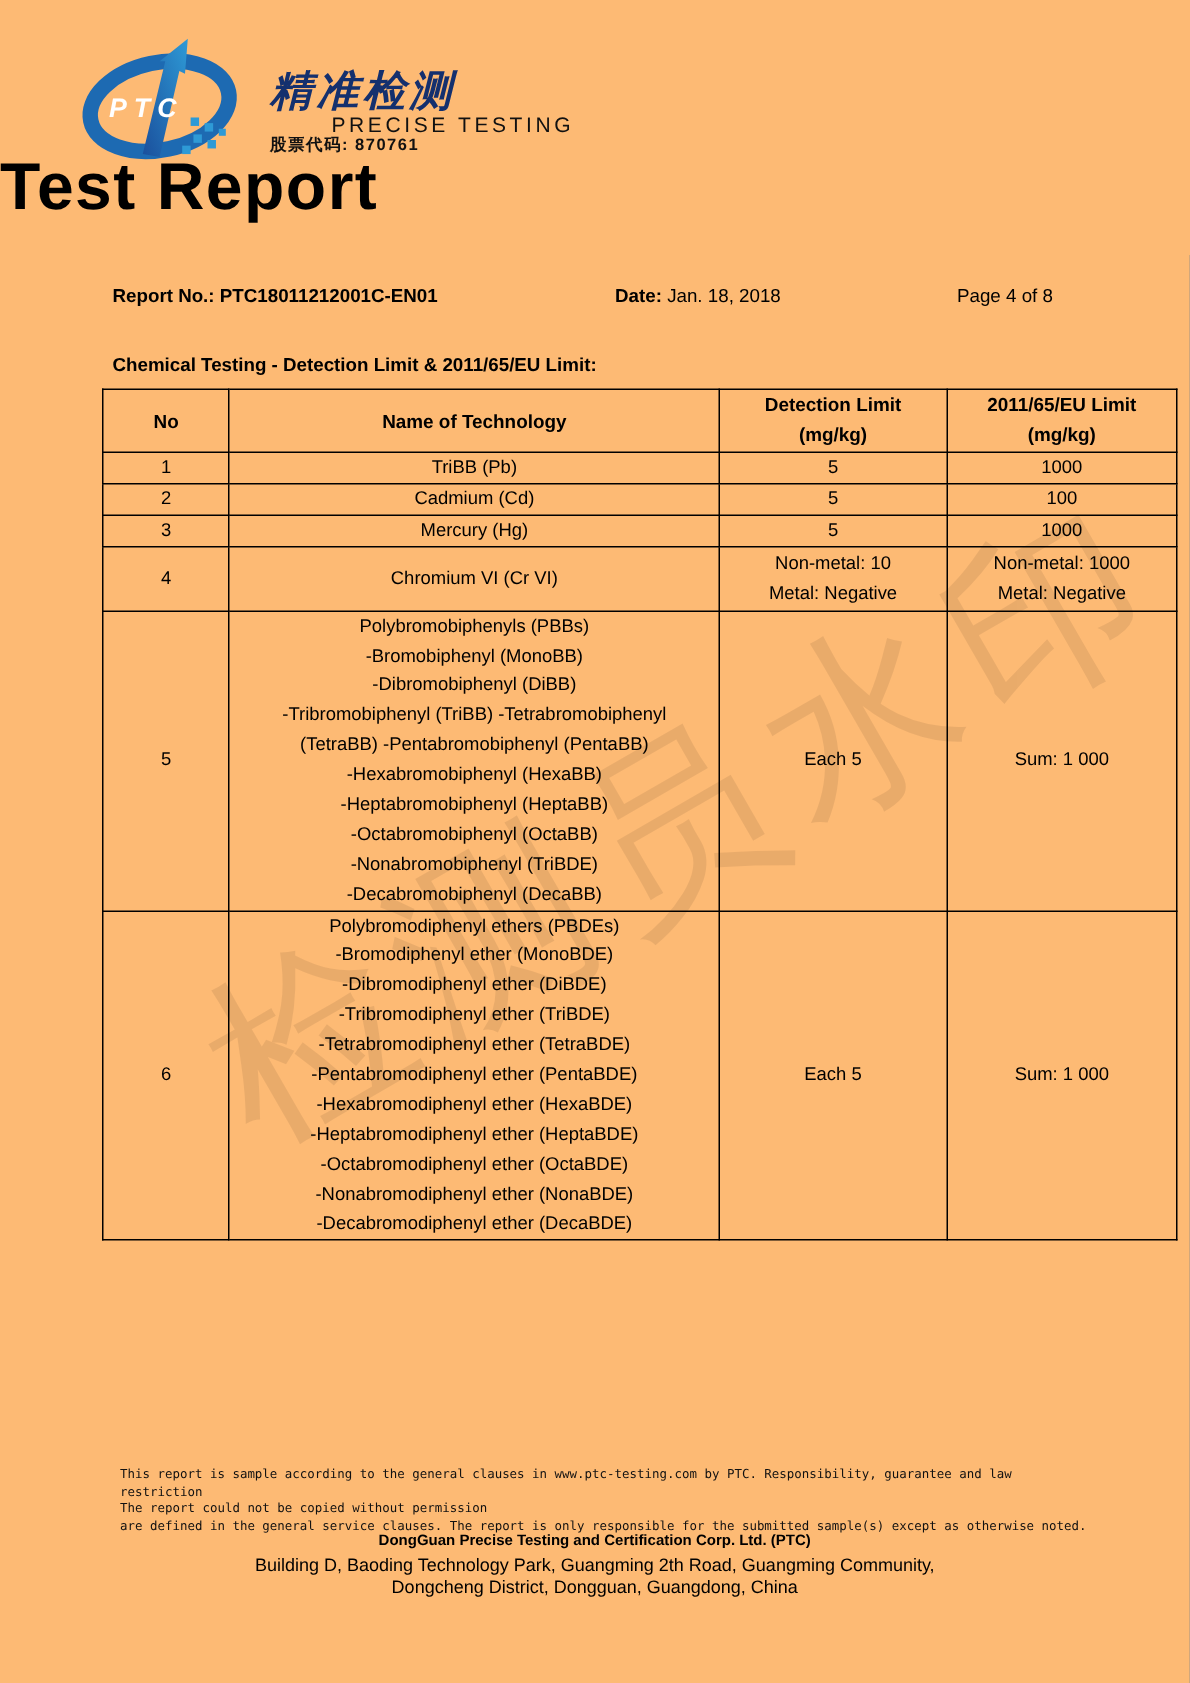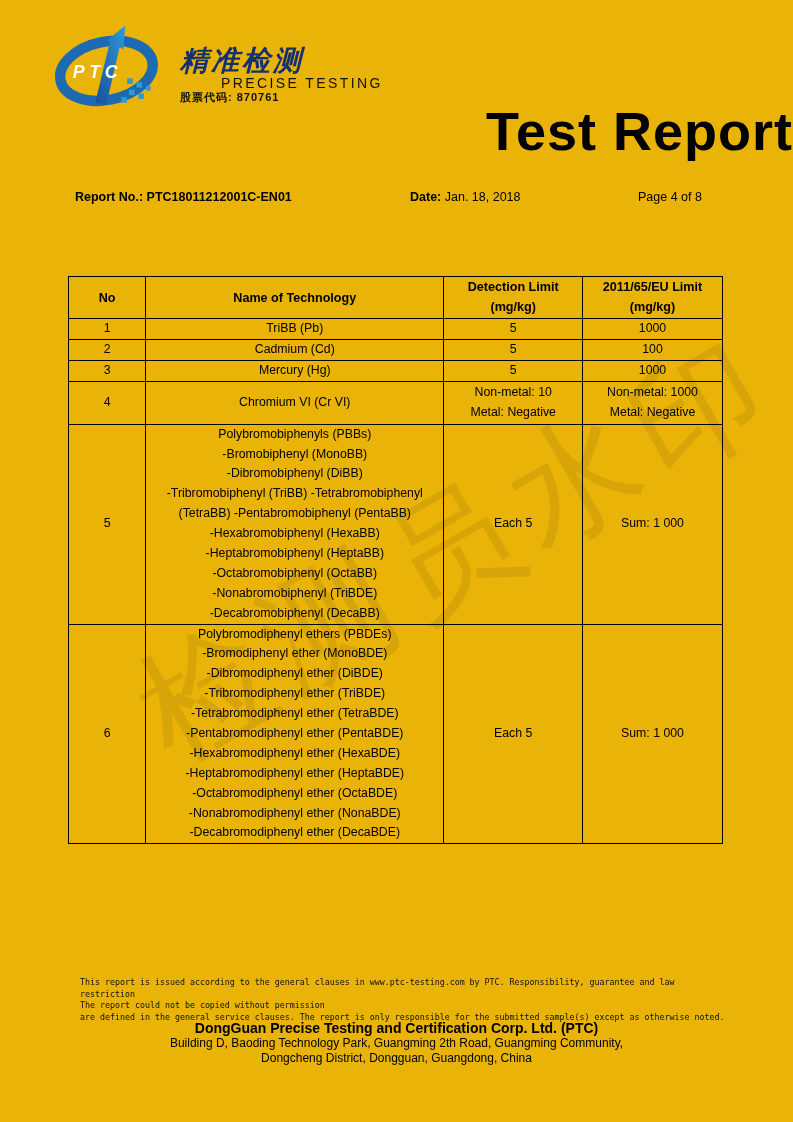--- a/index.html
+++ b/index.html
@@ -1,59 +1,59 @@
 <!DOCTYPE html>
 <html><head>
 <meta charset="utf-8">
 <style>
   * { margin:0; padding:0; box-sizing:border-box; }
   body { background:#888; font-family:"Liberation Sans", sans-serif; }
   .page {
-    position:relative; width:793px; height:1122px; background:#eab308;
+    position:relative; width:793px; height:1122px; background:#fdba74;
     margin:0 auto; overflow:hidden; color:#000;
   }
   
   .logo-wrap { position:absolute; left:52px; top:22px; display:flex; align-items:center; }
   .logo-mark { width:122px; height:92px; }
   .logo-text { margin-left:6px; padding-top:14px; }
   .logo-cn { font-size:28px; font-weight:bold; color:#14306e; letter-spacing:3px; line-height:30px;font-style:italic; }
   .logo-en { font-size:14px; font-weight:normal; color:#111; letter-spacing:2.4px; line-height:14px;margin-left:41px; }
   .logo-stock { font-size:11px; font-weight:bold; color:#111; letter-spacing:1px; line-height:15px; }
   
-  .doc-title { position:absolute; top:100px; left:0; width:100%; text-align:right;
-    font-size:54px; font-weight:bold; letter-spacing:1px; }
+  .doc-title { position:absolute; top:100px; left:0; width:100%; text-align:left;
+    font-size:44px; font-weight:bold; letter-spacing:1px; }
   .meta-row { position:absolute; top:190px; left:0; width:100%; height:18px; font-size:12.5px; }
   .meta-report { position:absolute; left:75px; font-weight:bold; }
   .meta-date { position:absolute; left:410px; }
   .meta-date b { font-weight:bold; }
   .meta-page { position:absolute; left:638px; }
   .section-heading { position:absolute; top:236px; left:75px; font-size:12.5px; font-weight:bold; }
   
   .watermark {
     position:absolute; left:150px; top:640px; font-size:128px; letter-spacing:14px;
     color:#000; opacity:0.075; white-space:nowrap;
     transform:rotate(-30deg); transform-origin:0 50%;
     font-family:"DejaVu Sans", sans-serif; pointer-events:none; z-index:1;
   }
   
-  .tbl-wrap { position:absolute; left:68px; top:276px; width:655px; z-index:2; }
+  .tbl-wrap { position:absolute; left:68px; top:259px; width:717px; z-index:2; }
   table.chem { width:100%; border-collapse:collapse; table-layout:fixed; }
   table.chem td, table.chem th { border:1.6px solid #000; text-align:center;
     vertical-align:middle; font-size:12.3px; padding:0; background:transparent; }
   col.c-no { width:11.8%; } col.c-name { width:45.6%; }
   col.c-det { width:21.2%; } col.c-eu { width:21.4%; }
   tr.hdr th { font-weight:bold; height:42px; font-size:12.6px; }
   td .ln, th .ln { line-height:19.9px; height:19.9px; white-space:nowrap; }
   tr.r-short td { height:20px; }
   tr.r-mid td { height:43px; }
   
   .disclaimer { position:absolute; left:80px; top:977px; width:650px; z-index:2;
     font-family:"DejaVu Sans Mono", monospace; font-size:8.3px; line-height:11.6px; color:#111; }
   .company-block { position:absolute; left:0; top:1020px; width:100%; text-align:center; z-index:2; }
-  .company-name { font-size:14px; font-weight:bold; line-height:16px; }
+  .company-name { font-size:10px; font-weight:bold; line-height:16px; }
   .company-addr { font-size:12px; line-height:15px; }
   .contact-line { font-size:11.4px; line-height:16px; }
   .contact-line span { display:inline-block; margin:0 26px; }
 </style>
 </head>
 <body>
 
 <div class="page">
 
   <div class="logo-wrap">
@@ -93,20 +93,21 @@
       <span>Report No.:</span>
       <span>PTC18011212001C-EN01</span>
     </span>
     <span class="meta-date">
       <b>Date:</b>
       <span>Jan. 18, 2018</span>
     </span>
     <span class="meta-page">Page 4 of 8</span>
   </div>
 
+  <div class="section-heading">Chemical Testing - Detection Limit &amp; 2011/65/EU Limit:</div>
 
   <div class="watermark">检测员水印</div>
 
   <div class="tbl-wrap">
     <table class="chem">
       <colgroup>
           <col class="c-no">
           <col class="c-name">
           <col class="c-det">
           <col class="c-eu">
@@ -229,21 +230,21 @@
             </td>
             <td>
               <div class="ln">Sum: 1 000</div>
             </td>
           </tr>
         </tbody>
     </table>
   </div>
 
   <div class="disclaimer">
-      <div>This report is issued according to the general clauses in www.ptc-testing.com by PTC. Responsibility, guarantee and law restriction</div>
+      <div>This report is sample according to the general clauses in www.ptc-testing.com by PTC. Responsibility, guarantee and law restriction</div>
       <div>The report could not be copied without permission</div>
       <div>are defined in the general service clauses. The report is only responsible for the submitted sample(s) except as otherwise noted.</div>
     </div>
   <div class="company-block">
     <div class="company-name">DongGuan Precise Testing and Certification Corp. Ltd. (PTC)</div>
     <div class="company-addr">Building D, Baoding Technology Park, Guangming 2th Road, Guangming Community,</div>
     <div class="company-addr">Dongcheng District, Dongguan, Guangdong, China</div>
   </div>
 
 </div>

